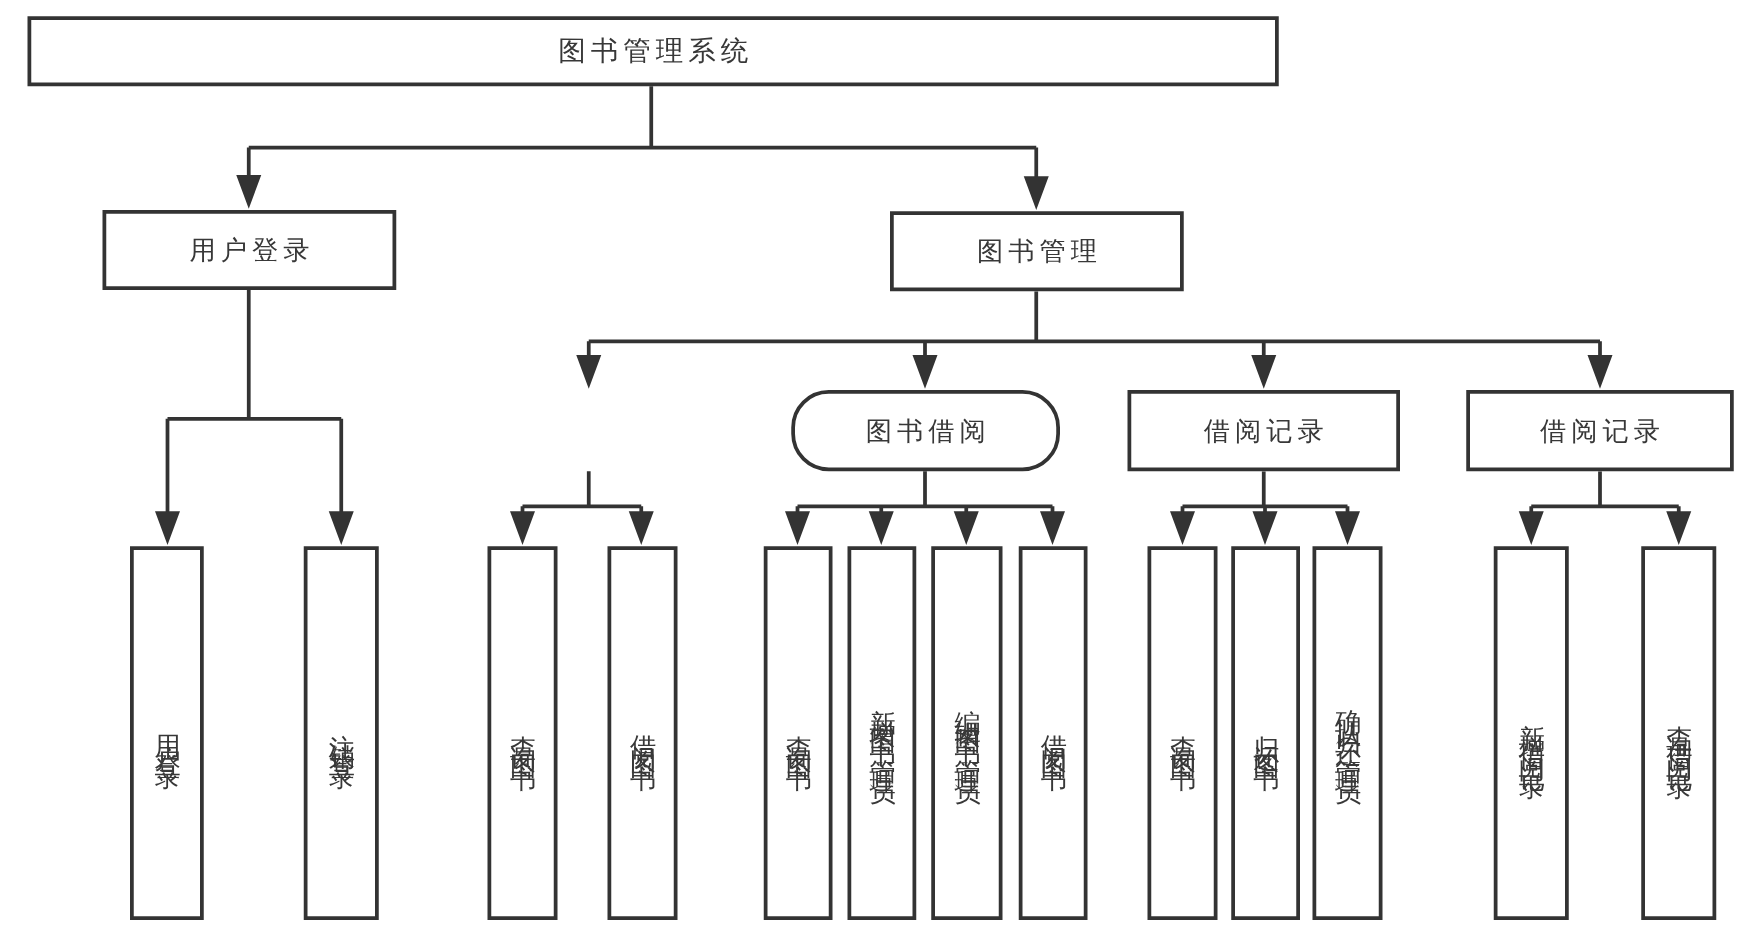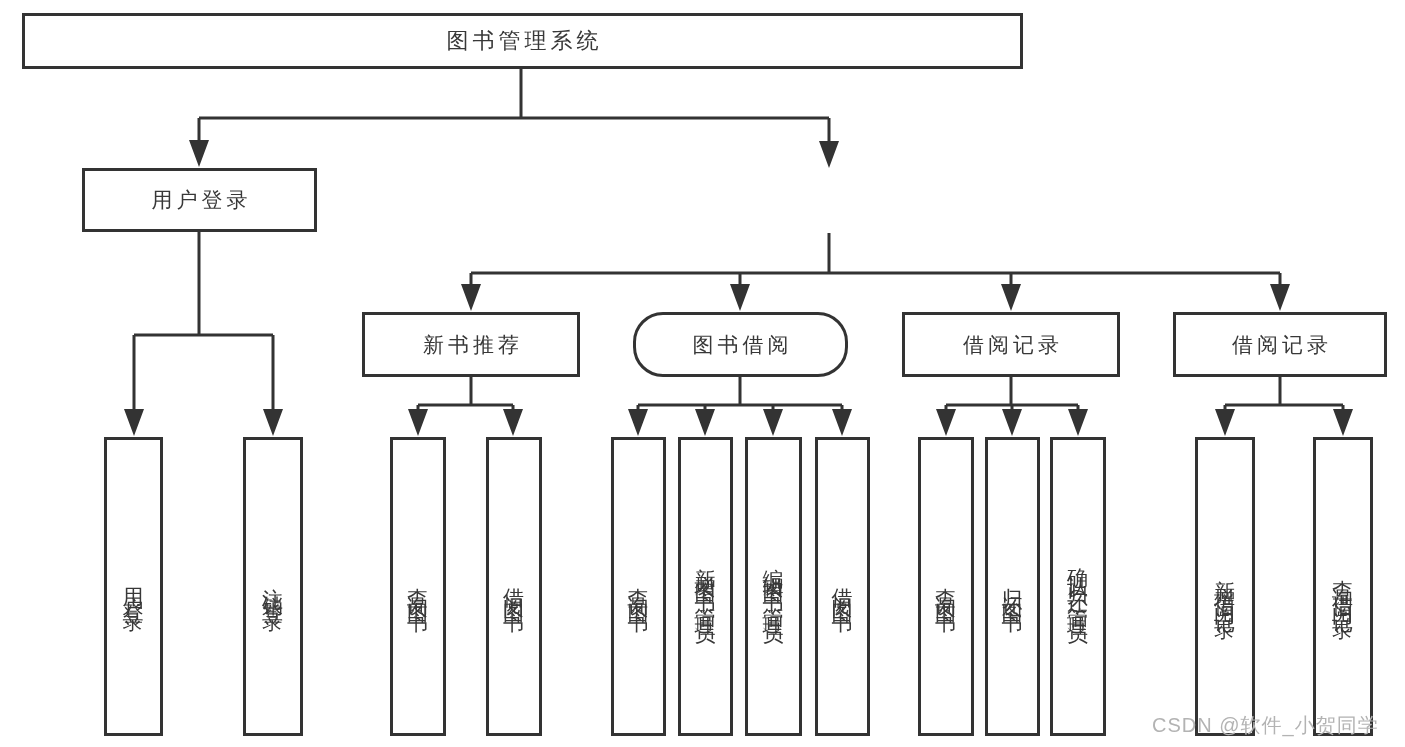--- a/index.html
+++ b/index.html
@@ -90,24 +90,24 @@
              M1333,409 L1353,409 L1343,436 Z"></path>
   </svg>
 
   <div class="box" style="left:22px; top:13px; width:1001px; height:56px;">
     <span class="h-label root-label">图书管理系统</span>
   </div>
 
   <div class="box" style="left:82px; top:168px; width:235px; height:64px;">
     <span class="h-label">用户登录</span>
   </div>
+  <div class="box" style="left:712px; top:169px; width:235px; height:64px;">
+    <span class="h-label">图书管理</span>
+  </div>
 
-  <div class="box" style="left:362px; top:312px; width:218px; height:65px;">
-    <span class="h-label">新书推荐</span>
-  </div>
   <div class="box" style="left:633px; top:312px; width:215px; height:65px;border-radius:30px;">
     <span class="h-label">图书借阅</span>
   </div>
   <div class="box" style="left:902px; top:312px; width:218px; height:65px;">
     <span class="h-label">借阅记录</span>
   </div>
   <div class="box" style="left:1173px; top:312px; width:214px; height:65px;">
     <span class="h-label">借阅记录</span>
   </div>
 
@@ -148,15 +148,14 @@
     <span class="v-label">确认归还（管理员）</span>
   </div>
 
   <div class="box leaf" style="left:1195px; width:60px;">
     <span class="v-label">新增借阅记录</span>
   </div>
   <div class="box leaf" style="left:1313px; width:60px;">
     <span class="v-label">查询借阅记录</span>
   </div>
 
-  <div class="watermark">CSDN @软件_小贺同学</div>
 
 </div>
 
 </body></html>

